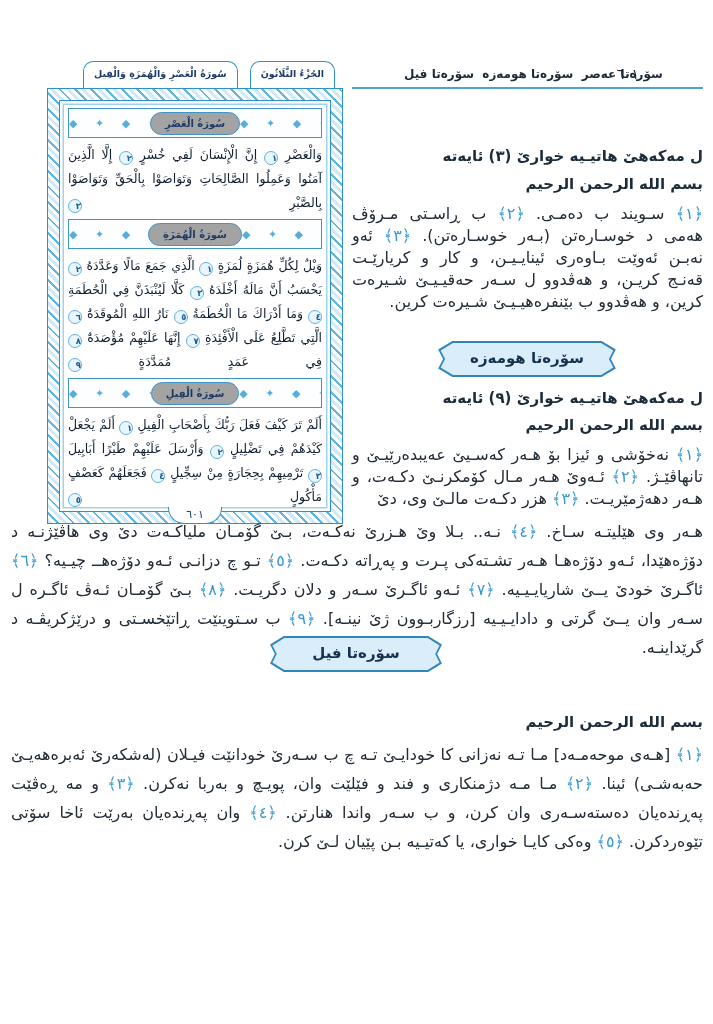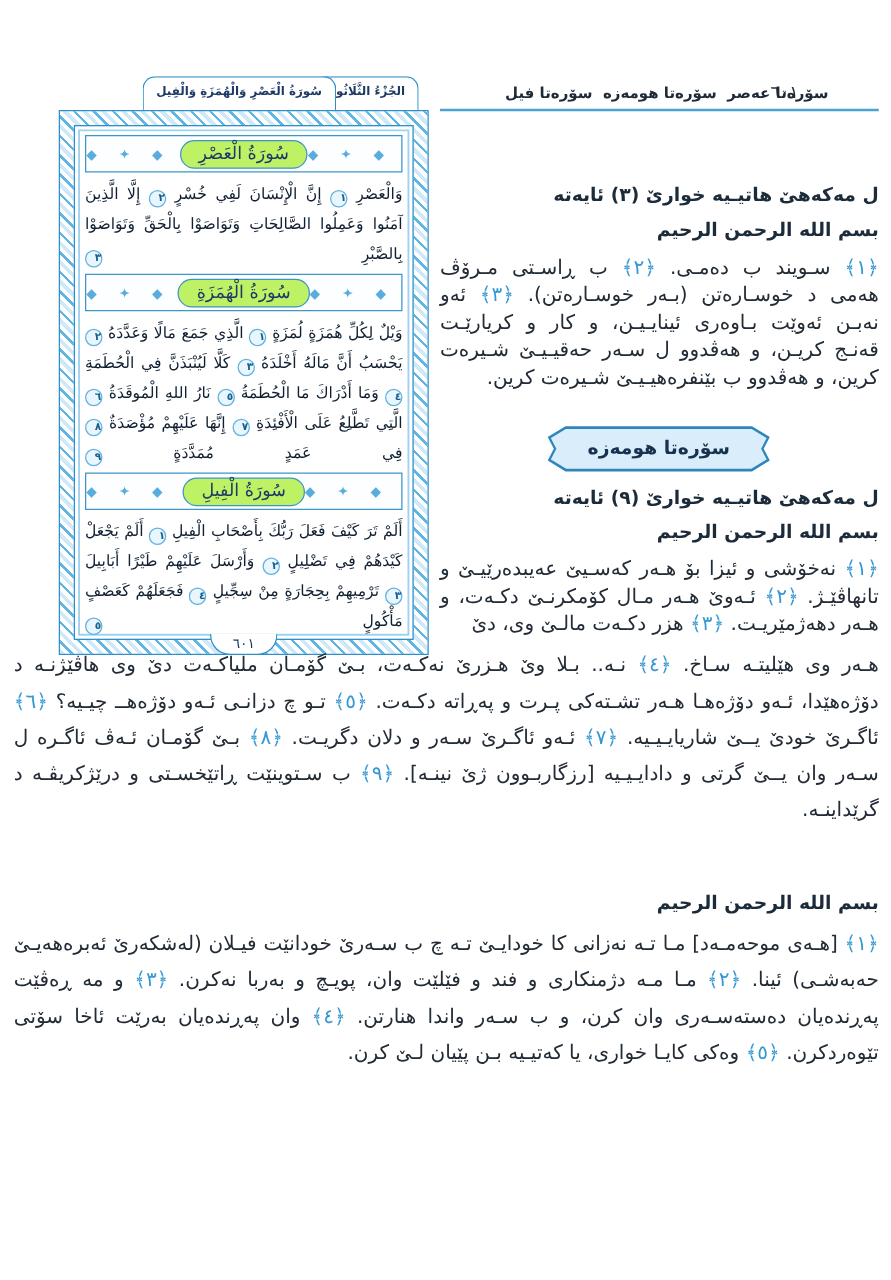--- a/index.html
+++ b/index.html
@@ -13,30 +13,30 @@
   .hdr-titles{position:absolute;left:52px;bottom:6px;font-size:12px;font-weight:bold;
        color:#1e2a38;direction:rtl;white-space:nowrap;}
   .hdr-num{position:absolute;right:64px;bottom:5px;font-size:14px;color:#1e2a38;}
 
   
   .quran-panel{position:absolute;left:47px;top:88px;width:296px;height:436px;}
   .tab{position:absolute;top:-27px;height:27px;background:#fff;border:1.5px solid #2E8FC9;
        border-bottom:none;border-radius:10px 10px 0 0;font-size:9.5px;font-weight:bold;
        color:#1d3a66;padding:6px 10px 0 10px;direction:rtl;white-space:nowrap;z-index:1;}
   .tab-juz{right:8px;}
-  .tab-surahs{left:36px;margin-left:31px;}
+  .tab-surahs{left:36px;}
   .pframe{position:absolute;inset:0;border:1.5px solid #2E8FC9;padding:11px;
        background:repeating-linear-gradient(45deg,#cfe9f8 0 3px,#ffffff 3px 6px,#5FB6E5 6px 8px,#ffffff 8px 11px);}
   .pinner{height:100%;background:#fff;border:1.5px solid #2E8FC9;
        box-shadow:inset 0 0 0 2.5px #ffffff, inset 0 0 0 4px #9FD2EC;
        padding:5px 8px;display:flex;flex-direction:column;overflow:hidden;}
   .band{height:30px;min-height:30px;display:flex;align-items:center;border:1.2px solid #3D95C8;
        background:#fdfeff;margin:2px 0 3px;}
-  .band-title{border:1.2px solid #3D95C8;border-radius:13px;padding:0 14px;font-size:14px;
-       font-weight:normal;color:#1d3a66;background:#bef264;white-space:nowrap;line-height:21px;direction:rtl;}
+  .band-title{border:1.2px solid #3D95C8;border-radius:13px;padding:0 14px;font-size:10px;
+       font-weight:bold;color:#1d3a66;background:#a3a3a3;white-space:nowrap;line-height:21px;direction:rtl;}
   .bs{flex:1;overflow:hidden;color:#58ADDC;letter-spacing:7px;font-size:11px;
        white-space:nowrap;text-align:center;}
   .bsml{text-align:center;font-size:14px;font-weight:bold;color:#12263d;line-height:23px;
        margin:1px 0;direction:rtl;white-space:nowrap;overflow:hidden;}
   .verses{direction:rtl;text-align:justify;text-align-last:justify;font-size:12.5px;
        line-height:24px;color:#101f31;margin-bottom:2px;}
   .vnum{display:inline-block;width:14px;height:14px;line-height:12.5px;font-size:8.5px;
        text-align:center;border:1px solid #61B1DF;border-radius:50%;background:#EAF6FD;
        color:#16608F;vertical-align:-2px;font-weight:bold;letter-spacing:0;}
   .pnum{position:absolute;bottom:0;left:50%;transform:translateX(-50%);width:54px;height:17px;
@@ -109,16 +109,22 @@
     <svg viewBox="0 0 240 40" preserveAspectRatio="none">
       <path d="M24,3 H216 L233,11 L227,20 L233,29 L216,37 H24 L7,29 L13,20 L7,11 Z" fill="#D9EEFA" stroke="#2E86BD" stroke-width="2.2"></path>
     </svg>
     <span>سۆرەتا هومەزە</span>
   </div>
   <div class="colc" style="top:389px;">ل مەکەهێ هاتیـیە خوارێ (٩) ئایەتە</div>
   <div class="colc" style="top:416px;">بسم الله الرحمن الرحیم</div>
   <div class="para p-col" style="top:444px;"><span class="vm">﴿١﴾</span> نەخۆشی و ئیزا بۆ هـەر کەسـیێ عەیبدەرێیـێ و تانهاڤێـژ. <span class="vm">﴿٢﴾</span> ئـەوێ هـەر مـال کۆمکرنـێ دکـەت، و هـەر دهەژمێریـت. <span class="vm">﴿٣﴾</span> هزر دکـەت مالـێ وی، دێ</div>
   <div class="para p-full" style="top:517px;">هـەر وی هێلیتـە سـاخ. <span class="vm">﴿٤﴾</span> نـە.. بـلا وێ هـزرێ نەکـەت، بـێ گۆمـان ملیاکـەت دێ وی هاڤێژنـە د دۆژەهێدا، ئـەو دۆژەهـا هـەر تشـتەکی پـرت و پەڕاتە دکـەت. <span class="vm">﴿٥﴾</span> تـو چ دزانـی ئـەو دۆژەهــ چیـیە؟ <span class="vm">﴿٦﴾</span> ئاگـرێ خودێ یــێ شاریایـیـیە. <span class="vm">﴿٧﴾</span> ئـەو ئاگـرێ سـەر و دلان دگریـت. <span class="vm">﴿٨﴾</span> بـێ گۆمـان ئـەڤ ئاگـرە ل سـەر وان یــێ گرتی و دادایـیـیە [رزگاربـوون ژێ نینـە]. <span class="vm">﴿٩﴾</span> ب سـتوینێت ڕاتێخسـتی و درێژکریڤـە د گرێداینـە.</div>
 
+  <div class="banner" style="left:266px;top:634px;width:180px;">
+    <svg viewBox="0 0 240 40" preserveAspectRatio="none">
+      <path d="M24,3 H216 L233,11 L227,20 L233,29 L216,37 H24 L7,29 L13,20 L7,11 Z" fill="#D9EEFA" stroke="#2E86BD" stroke-width="2.2"></path>
+    </svg>
+    <span>سۆرەتا فیل</span>
+  </div>
   <div class="colc" style="top:713px;">بسم الله الرحمن الرحیم</div>
   <div class="para p-full" style="top:740px;"><span class="vm">﴿١﴾</span> [هـەی موحەمـەد] مـا تـە نەزانی کا خودایـێ تـە چ ب سـەرێ خودانێت فیـلان (لەشکەرێ ئەبرەهەیـێ حەبەشـی) ئینا. <span class="vm">﴿٢﴾</span> مـا مـە دژمنکاری و فند و فێلێت وان، پویـچ و بەربا نەکرن. <span class="vm">﴿٣﴾</span> و مە ڕەڤێت پەڕندەیان دەستەسـەری وان کرن، و ب سـەر واندا هنارتن. <span class="vm">﴿٤﴾</span> وان پەڕندەیان بەرێت ئاخا سۆتی تێوەردکرن. <span class="vm">﴿٥﴾</span> وەکی کایـا خواری، یا کەتیـیە بـن پێیان لـێ کرن.</div>
 
 </div>
 
 </body></html>

